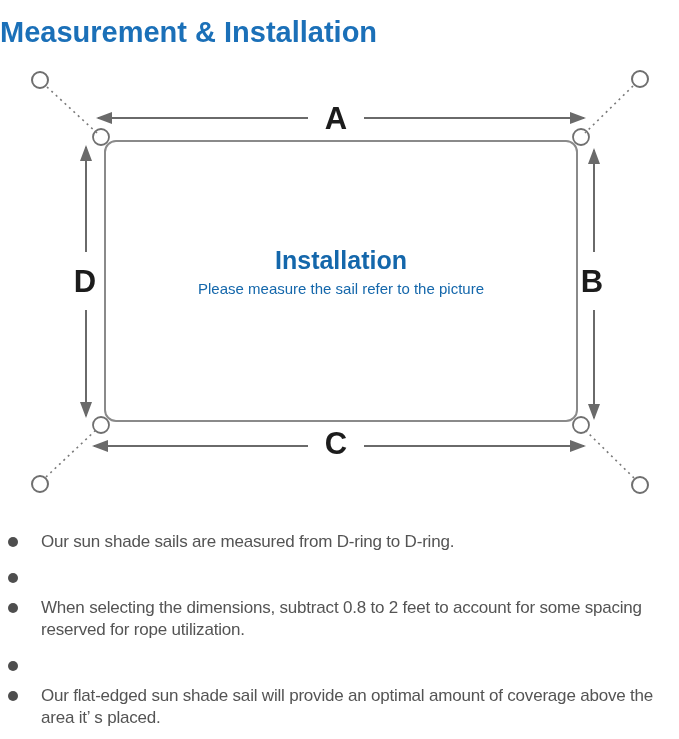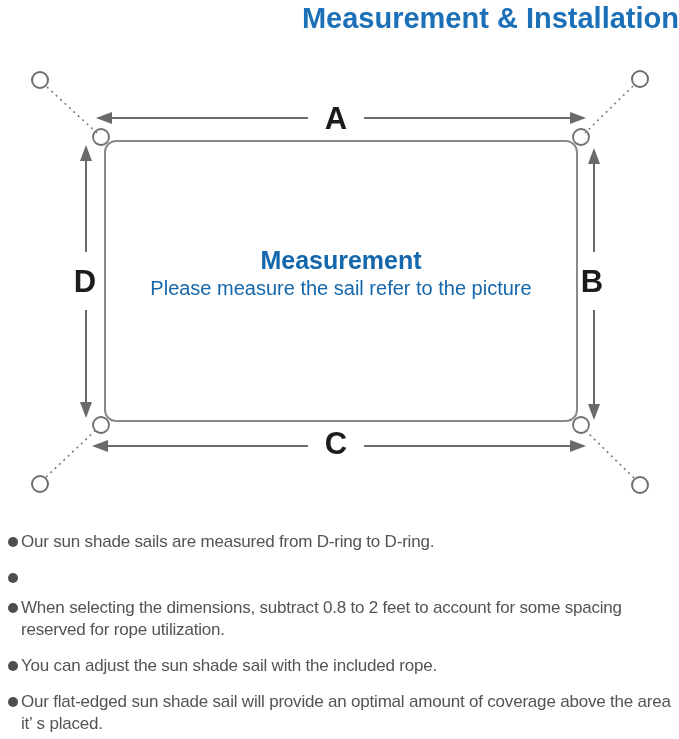--- a/index.html
+++ b/index.html
@@ -7,24 +7,24 @@
   body { font-family: "Liberation Sans", sans-serif; }
   .page {
     position: relative;
     width: 679px;
     height: 739px;
     background: #ffffff;
     overflow: hidden;
   }
   .main-title {
     position: absolute;
-    top: 2px;
+    top: 16px;
     left: 0;
     width: 100%;
-    text-align: right;
+    text-align: left;
     font-size: 29px;
     font-weight: bold;
     color: #1b70b8;
     letter-spacing: 0px;
   }
   .diagram {
     position: absolute;
     top: 60px;
     left: 0;
     width: 679px;
@@ -49,35 +49,35 @@
     transform: translate(-50%, -50%);
     font-size: 25px;
     font-weight: bold;
     color: #1467ab;
     white-space: nowrap;
   }
   .center-subtitle {
     position: absolute;
     left: 341px; top: 228px;
     transform: translate(-50%, -50%);
-    font-size: 20px;
+    font-size: 15px;
     color: #1467ab;
     white-space: nowrap;
   }
   .notes {
     position: absolute;
     top: 531px;
     left: 8px;
     right: 4px;
     list-style: none;
   }
   .note-item {
     display: flex;
     align-items: flex-start;
-    gap: 3px;
+    gap: 23px;
     margin-bottom: 14px;
     font-size: 17px;
     line-height: 22px;
     color: #545454;
     letter-spacing: -0.2px;
   }
   .bullet-dot {
     flex: none;
     width: 10px;
     height: 10px;
@@ -129,39 +129,38 @@
 
       <line x1="594" y1="192" x2="594" y2="90" stroke="#6a6a6a" stroke-width="2" marker-end="url(#arrow)"></line>
       <line x1="594" y1="250" x2="594" y2="358" stroke="#6a6a6a" stroke-width="2" marker-end="url(#arrow)"></line>
     </svg>
 
     <div class="dim-label dim-a">A</div>
     <div class="dim-label dim-b">B</div>
     <div class="dim-label dim-c">C</div>
     <div class="dim-label dim-d">D</div>
 
-    <div class="center-title">Measurement</div>
+    <div class="center-title">Installation</div>
     <div class="center-subtitle">Please measure the sail refer to the picture</div>
   </div>
 
   <ul class="notes">
     <li class="note-item">
       <span class="bullet-dot"></span>
       <span>Our sun shade sails are measured from D-ring to D-ring.</span>
     </li>
     <li class="note-item">
       <span class="bullet-dot"></span>
     </li>
     <li class="note-item">
       <span class="bullet-dot"></span>
       <span>When selecting the dimensions, subtract 0.8 to 2 feet to account for some spacing reserved for rope utilization.</span>
     </li>
     <li class="note-item">
       <span class="bullet-dot"></span>
-      <span>You can adjust the sun shade sail with the included rope.</span>
     </li>
     <li class="note-item">
       <span class="bullet-dot"></span>
       <span>Our flat-edged sun shade sail will provide an optimal amount of coverage above the area it’ s placed.</span>
     </li>
   </ul>
 
 </div>
 
 </body></html>

